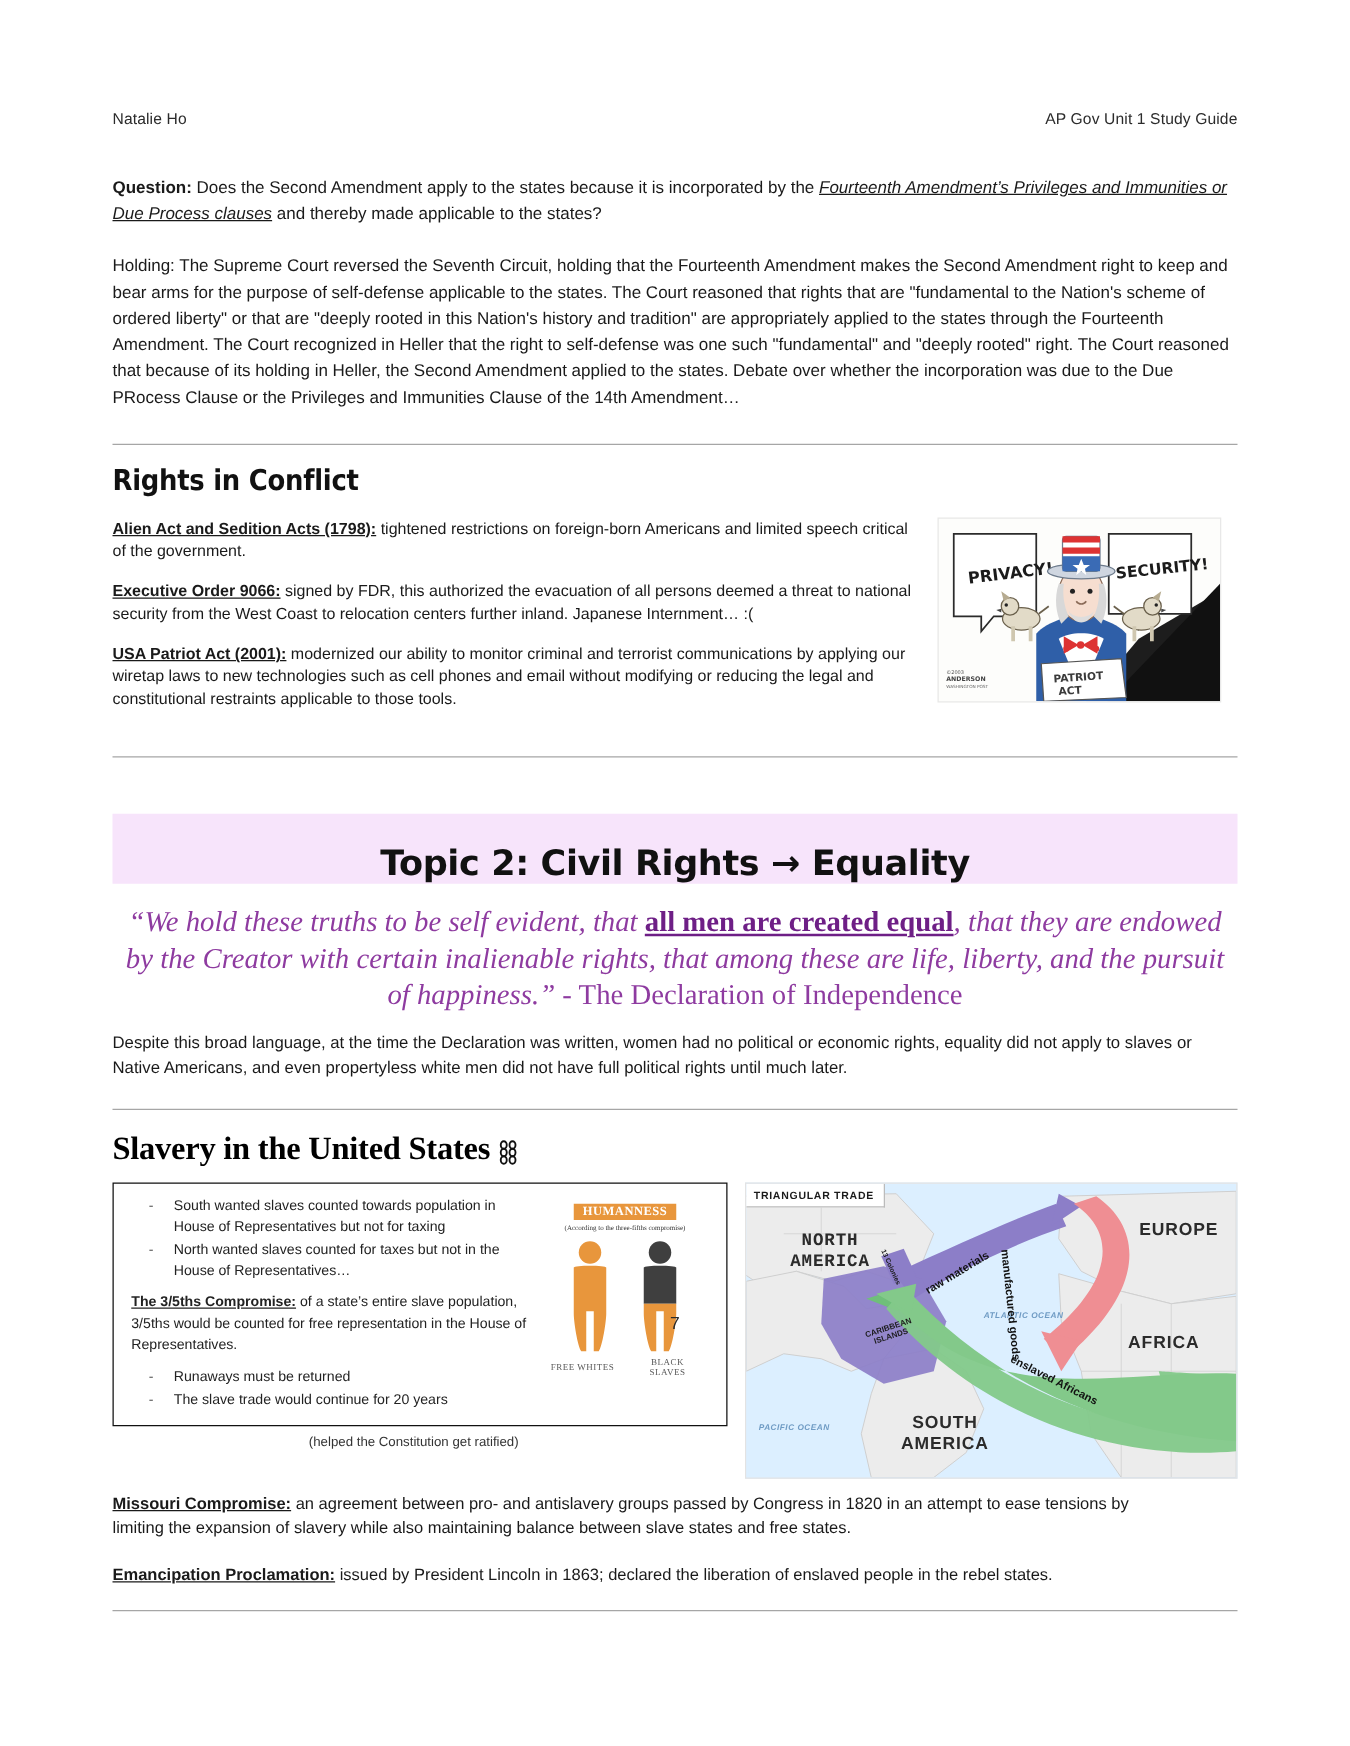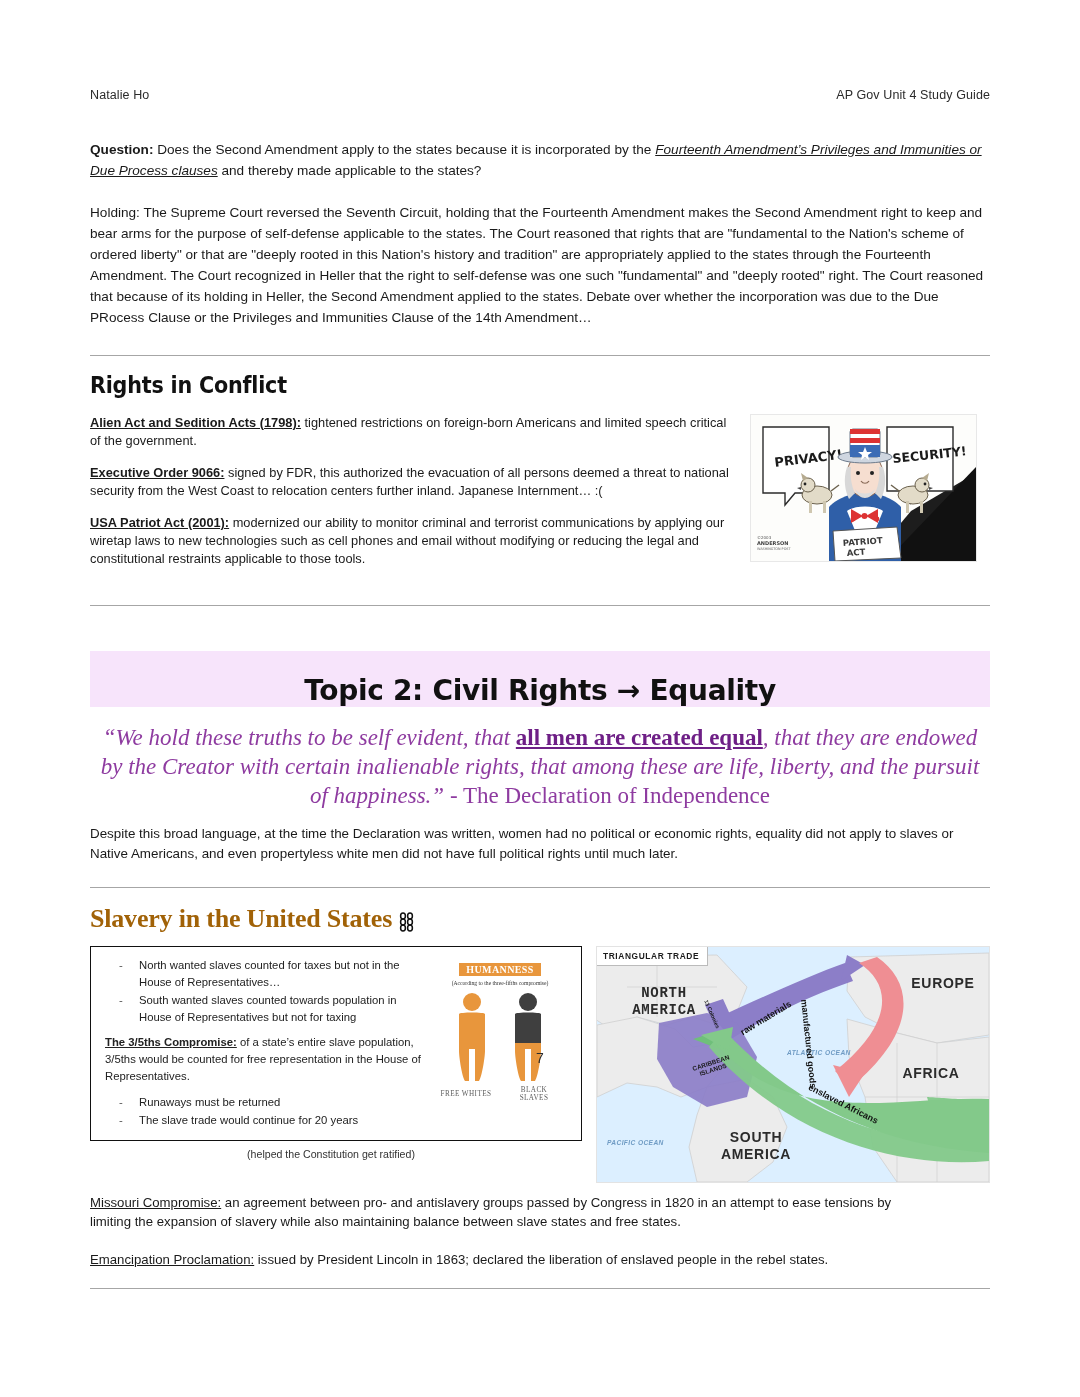--- a/index.html
+++ b/index.html
@@ -70,21 +70,21 @@
   }
   .quote .strong{font-weight:bold;text-decoration:underline;color:#6e1f86;font-style:normal;}
   .quote .src{font-style:normal;color:#8e3ba0;}
 
   
   .despite{font-size:13.4px;line-height:1.5;}
 
   
   h2.slavery{
     font-family:"Liberation Serif","DejaVu Serif",serif;
-    font-weight:bold;font-size:26px;letter-spacing:-.2px;margin:0;color:#a16207;
+    font-weight:bold;font-size:26px;letter-spacing:-.2px;margin:0;color:#000000;
     display:flex;align-items:center;gap:7px;
   }
   .chain-icon{display:inline-block;width:16px;height:20px;}
 
   .media-row{display:flex;gap:14px;align-items:flex-start;margin-top:12px;}
 
   
   .comp-box{
     flex:0 0 482px;border:1.3px solid #111;background:#fff;
     padding:10px 12px 10px 14px;box-sizing:border-box;
@@ -124,36 +124,36 @@
     font-size:8.4px;font-weight:bold;letter-spacing:.6px;color:#1b1b1b;
     padding:4px 8px 4px 6px;border-right:1px solid #bbb;border-bottom:1px solid #bbb;z-index:6;
   }
   .map-lbl{position:absolute;font-size:14px;font-weight:bold;letter-spacing:.7px;color:#2b2b2b;z-index:5;text-align:center;line-height:1.25;}
   .map-ocean{position:absolute;font-size:6.6px;font-style:italic;font-weight:bold;letter-spacing:.4px;color:#6f9bc4;z-index:5;line-height:1.3;}
   .flow-lbl{position:absolute;font-size:9px;font-weight:bold;color:#111;z-index:7;white-space:nowrap;}
 
   
   .defs{margin-top:10px;}
   .def-p{font-size:13.2px;line-height:1.5;margin:0 0 18px 0;}
-  .def-p u{font-weight:normal;text-decoration:underline;}
+  .def-p u{font-weight:bold;text-decoration:underline;}
   .def-narrow{max-width:500px;}
 
   .pagenum{
     position:absolute;left:0;right:0;bottom:52px;text-align:center;
     font-size:14px;color:#2b2b2b;
   }
 </style>
 </head>
 <body>
 
 <div class="page">
 
   <div class="doc-header">
     <span>Natalie Ho</span>
-    <span>AP Gov Unit 4 Study Guide</span>
+    <span>AP Gov Unit 1 Study Guide</span>
   </div>
 
   <p class="body-text q-block"><b class="lbl">Question:</b><span> Does the Second Amendment apply to the states because it is incorporated by the </span><span class="uline-italic">Fourteenth Amendment’s Privileges and Immunities or Due Process clauses</span><span> and thereby made applicable to the states?</span></p>
 
   <p class="body-text holding">Holding: The Supreme Court reversed the Seventh Circuit, holding that the Fourteenth Amendment makes the Second Amendment right to keep and bear arms for the purpose of self-defense applicable to the states. The Court reasoned that rights that are "fundamental to the Nation's scheme of ordered liberty" or that are "deeply rooted in this Nation's history and tradition" are appropriately applied to the states through the Fourteenth Amendment. The Court recognized in Heller that the right to self-defense was one such "fundamental" and "deeply rooted" right. The Court reasoned that because of its holding in Heller, the Second Amendment applied to the states. Debate over whether the incorporation was due to the Due PRocess Clause or the Privileges and Immunities Clause of the 14th Amendment…</p>
 
   <div class="rule-wrap" style="margin-top:26px;">
       <hr class="rule">
     </div>
 
@@ -274,22 +274,22 @@
       </svg>
     </span>
   </h2>
 
   <div class="media-row">
 
     <div>
       <div class="comp-box">
         <div class="comp-text">
           <ul>
+            <li>South wanted slaves counted towards population in House of Representatives but not for taxing</li>
             <li>North wanted slaves counted for taxes but not in the House of Representatives…</li>
-            <li>South wanted slaves counted towards population in House of Representatives but not for taxing</li>
           </ul>
           <p class="mid"><u>The 3/5ths Compromise:</u><span> of a state’s entire slave population, 3/5ths would be counted for free representation in the House of Representatives.</span></p>
           <ul>
             <li>Runaways must be returned</li>
             <li>The slave trade would continue for 20 years</li>
           </ul>
         </div>
 
         <div class="humanness">
           <span class="hm-badge">HUMANNESS</span>

